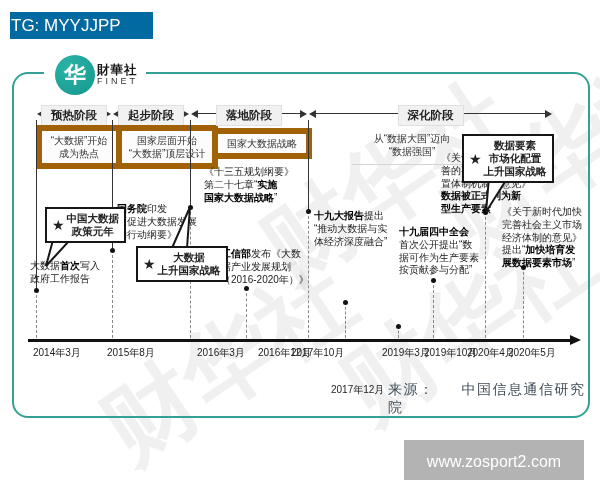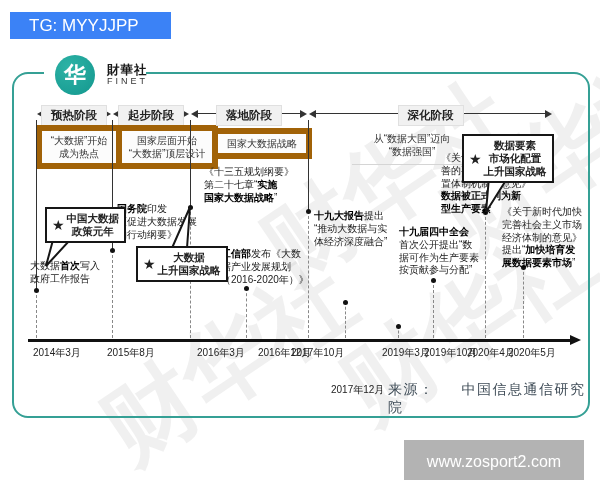--- a/index.html
+++ b/index.html
@@ -1,26 +1,26 @@
 <!DOCTYPE html>
 <html><head>
 <meta charset="utf-8">
 <style>
   html,body{margin:0;padding:0;background:#fff;}
   #root{position:relative;width:600px;height:480px;overflow:hidden;background:#fff;
         font-family:"Liberation Sans","DejaVu Sans",sans-serif;color:#222;}
   .badge{position:absolute;color:#fff;display:flex;align-items:center;}
-  #tg-badge{left:10px;top:12px;width:142px;height:27px;background:#3b82f6;font-size:17px;padding-left:19px;}
+  #tg-badge{left:10px;top:12px;width:142px;height:27px;background:#0369a1;font-size:17px;padding-left:1px;}
   #site-badge{left:404px;top:440px;width:180px;height:44px;background:#b3b3b3;font-size:16px;justify-content:center;}
   #frame{position:absolute;left:12px;top:72px;width:574px;height:342px;border:2px solid #35a095;border-radius:16px;z-index:1;}
   #logo-mask{position:absolute;left:44px;top:56px;width:102px;height:34px;background:#fff;z-index:2;}
   #logo{position:absolute;left:55px;top:55px;z-index:3;display:flex;align-items:center;}
   #logo-circle{width:40px;height:40px;border-radius:50%;background:radial-gradient(circle at 35% 30%,#2db3a6,#13978e);
                color:#fff;font-weight:bold;font-size:22px;display:flex;align-items:center;justify-content:center;}
-  #logo-text{margin-left:12px;line-height:1.05;}
+  #logo-text{margin-left:2px;line-height:1.05;}
   #logo-cn{font-size:12.5px;font-weight:bold;letter-spacing:1px;color:#1a1a1a;}
   #logo-en{font-size:9px;letter-spacing:3px;color:#333;}
   #wm-layer{position:absolute;left:0;top:0;width:600px;height:480px;z-index:0;overflow:hidden;}
   .wm{position:absolute;font-size:92px;font-weight:bold;color:rgba(185,185,185,0.22);transform:rotate(-34deg);white-space:nowrap;}
   #diagram{position:absolute;left:0;top:0;width:600px;height:480px;z-index:2;}
   .hline{position:absolute;height:0;border-top:1px solid #333;}
   .ah{position:absolute;width:0;height:0;border-top:4px solid transparent;border-bottom:4px solid transparent;}
   .ah-l{border-right:7px solid #333;}
   .ah-r{border-left:7px solid #333;}
   .stage-label{position:absolute;background:#f1f1f1;border:1px solid #e0e0e0;font-size:11.5px;font-weight:bold;

